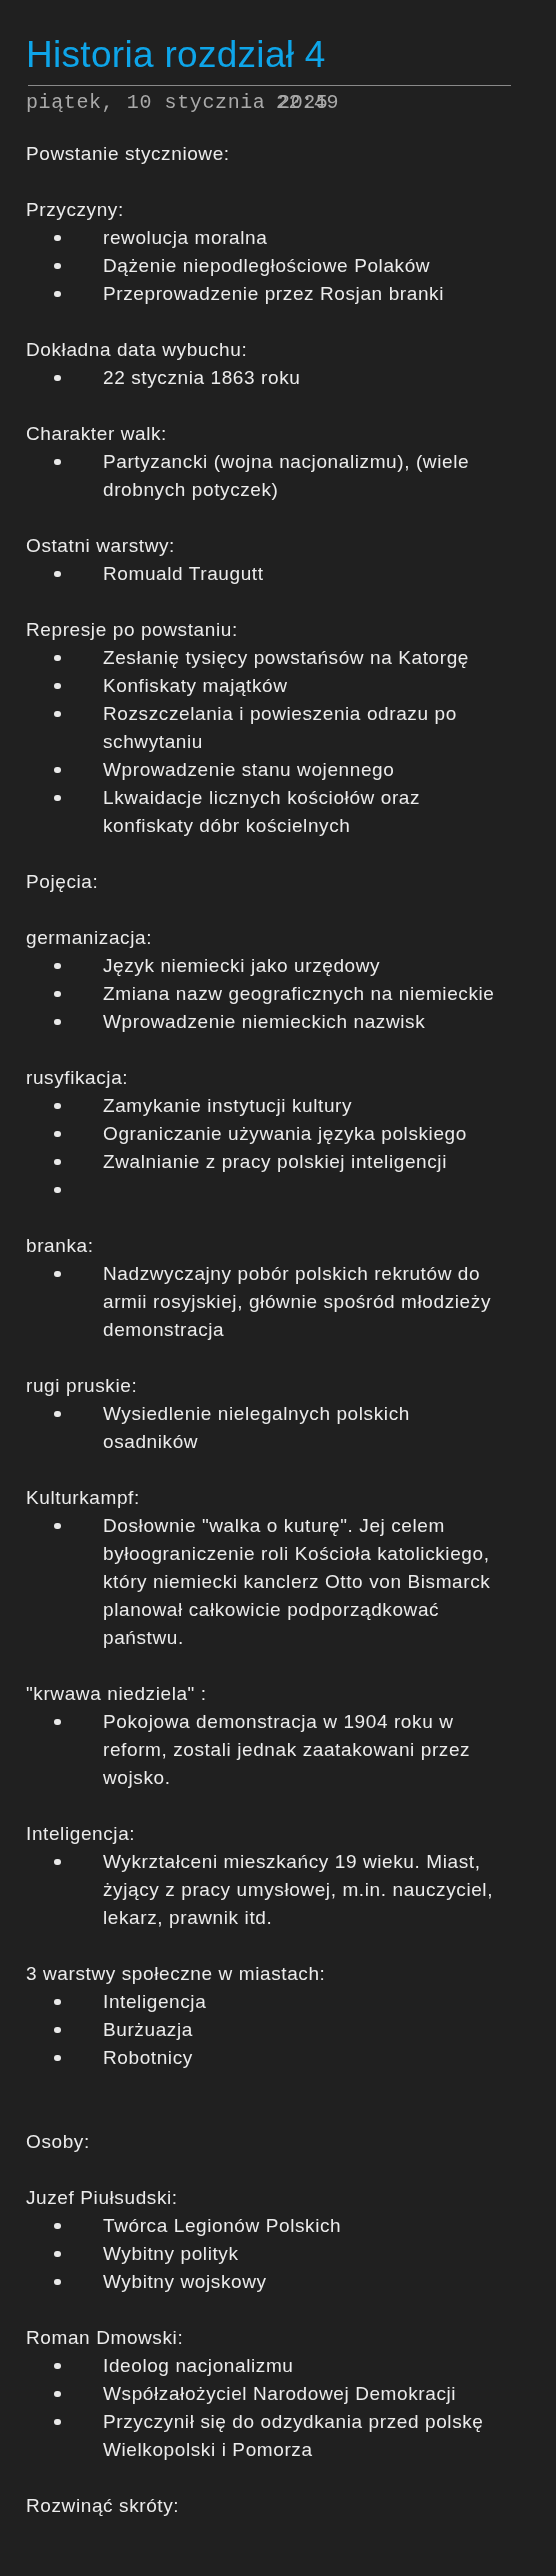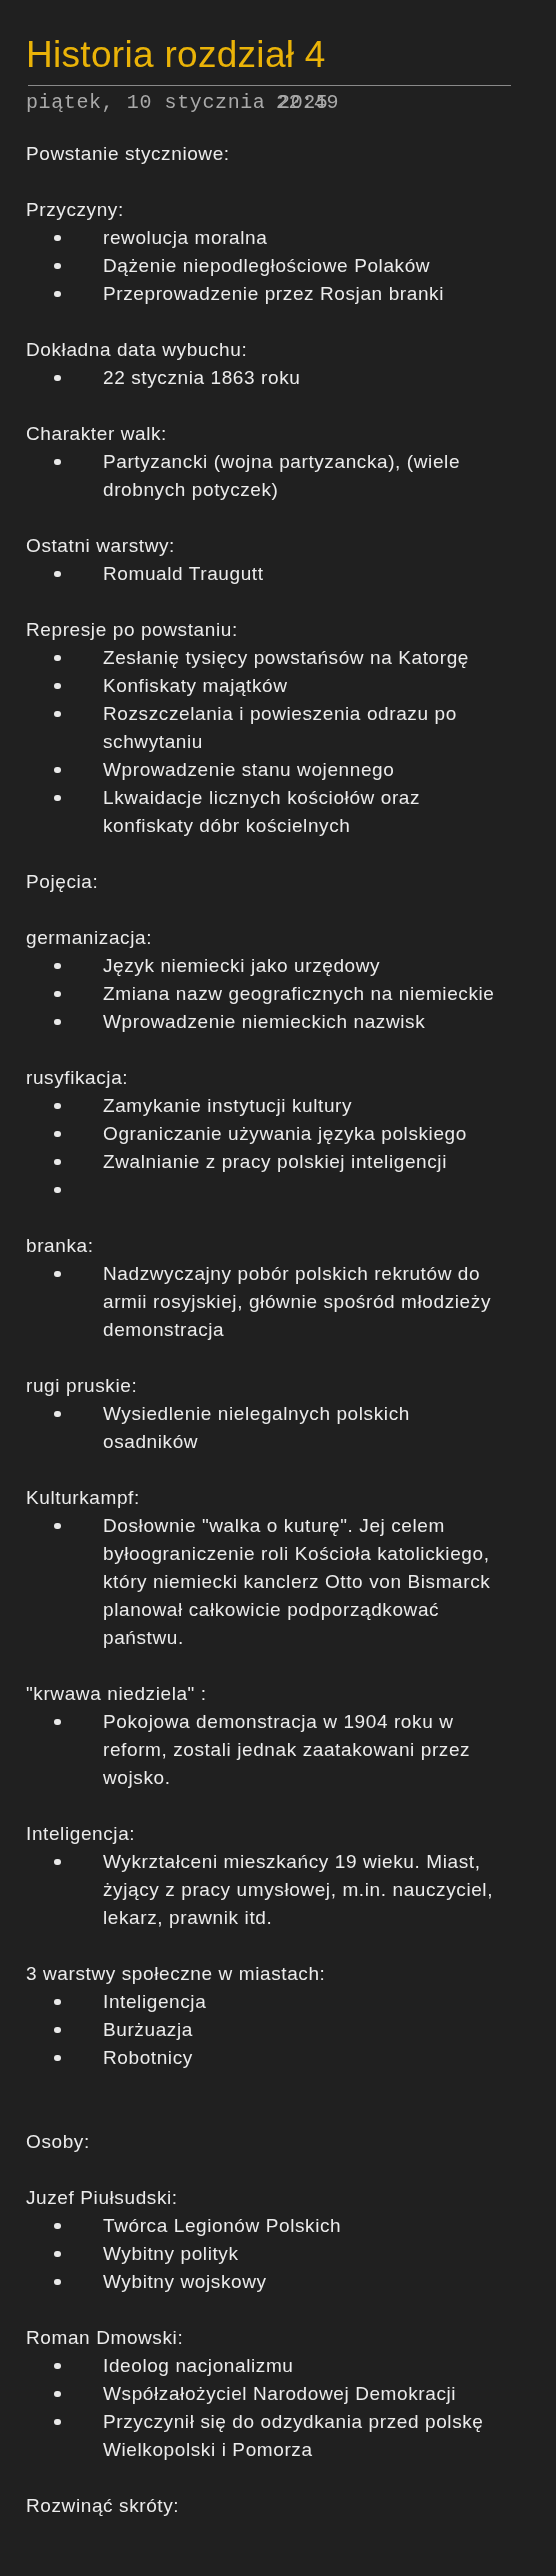--- a/index.html
+++ b/index.html
@@ -13,21 +13,21 @@
     overflow: hidden;
   }
   .page-title {
     position: absolute;
     left: 26px;
     top: 32px;
     font-size: 37px;
     line-height: 46px;
     font-weight: 400;
     letter-spacing: 0.3px;
-    color: #eab308;
+    color: #0ea5e9;
     white-space: nowrap;
   }
   .title-rule {
     position: absolute;
     left: 28px;
     top: 85px;
     width: 483px;
     height: 1px;
     background: #8a8a8a;
   }
@@ -83,21 +83,21 @@
     <div class="line blank"></div>
     <div class="line heading">Przyczyny:</div>
     <div class="line bullet"><span class="dot"></span><span>rewolucja moralna</span></div>
     <div class="line bullet"><span class="dot"></span><span>Dążenie niepodległościowe Polaków</span></div>
     <div class="line bullet"><span class="dot"></span><span>Przeprowadzenie przez Rosjan branki</span></div>
     <div class="line blank"></div>
     <div class="line heading">Dokładna data wybuchu:</div>
     <div class="line bullet"><span class="dot"></span><span>22 stycznia 1863 roku</span></div>
     <div class="line blank"></div>
     <div class="line heading">Charakter walk:</div>
-    <div class="line bullet"><span class="dot"></span><span>Partyzancki (wojna partyzancka),  (wiele</span></div>
+    <div class="line bullet"><span class="dot"></span><span>Partyzancki (wojna nacjonalizmu),  (wiele</span></div>
     <div class="line cont">drobnych potyczek)</div>
     <div class="line blank"></div>
     <div class="line heading">Ostatni warstwy:</div>
     <div class="line bullet"><span class="dot"></span><span>Romuald Traugutt</span></div>
     <div class="line blank"></div>
     <div class="line heading">Represje po powstaniu:</div>
     <div class="line bullet"><span class="dot"></span><span>Zesłanię tysięcy powstańsów na Katorgę</span></div>
     <div class="line bullet"><span class="dot"></span><span>Konfiskaty majątków</span></div>
     <div class="line bullet"><span class="dot"></span><span>Rozszczelania i powieszenia odrazu po</span></div>
     <div class="line cont">schwytaniu</div>

